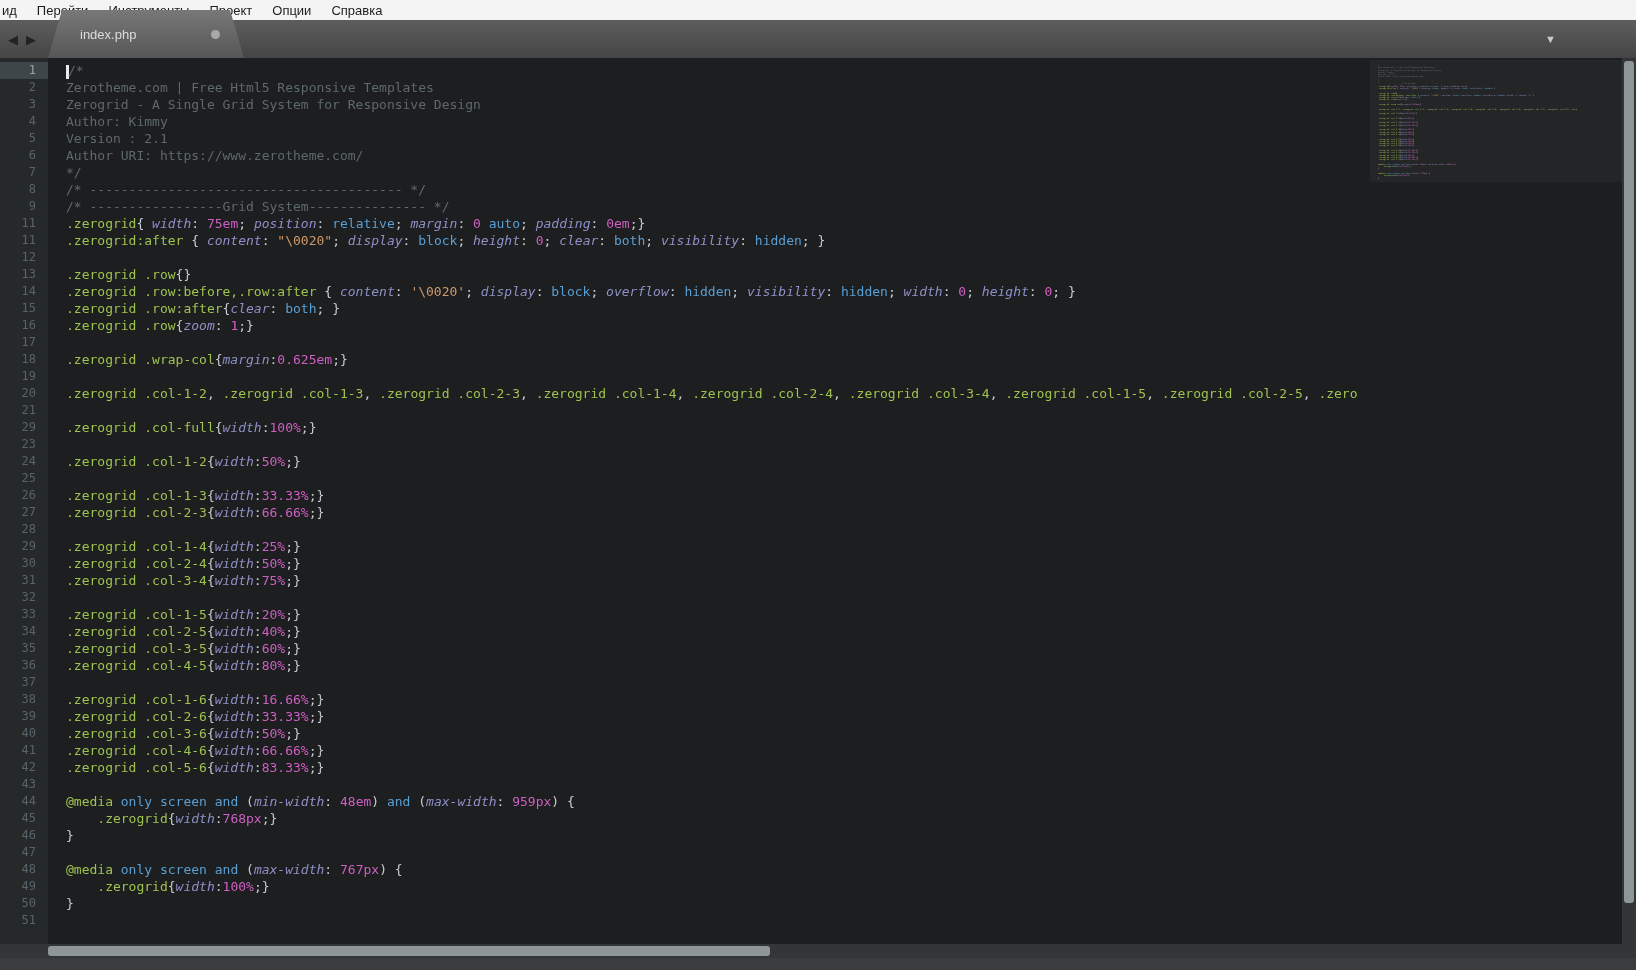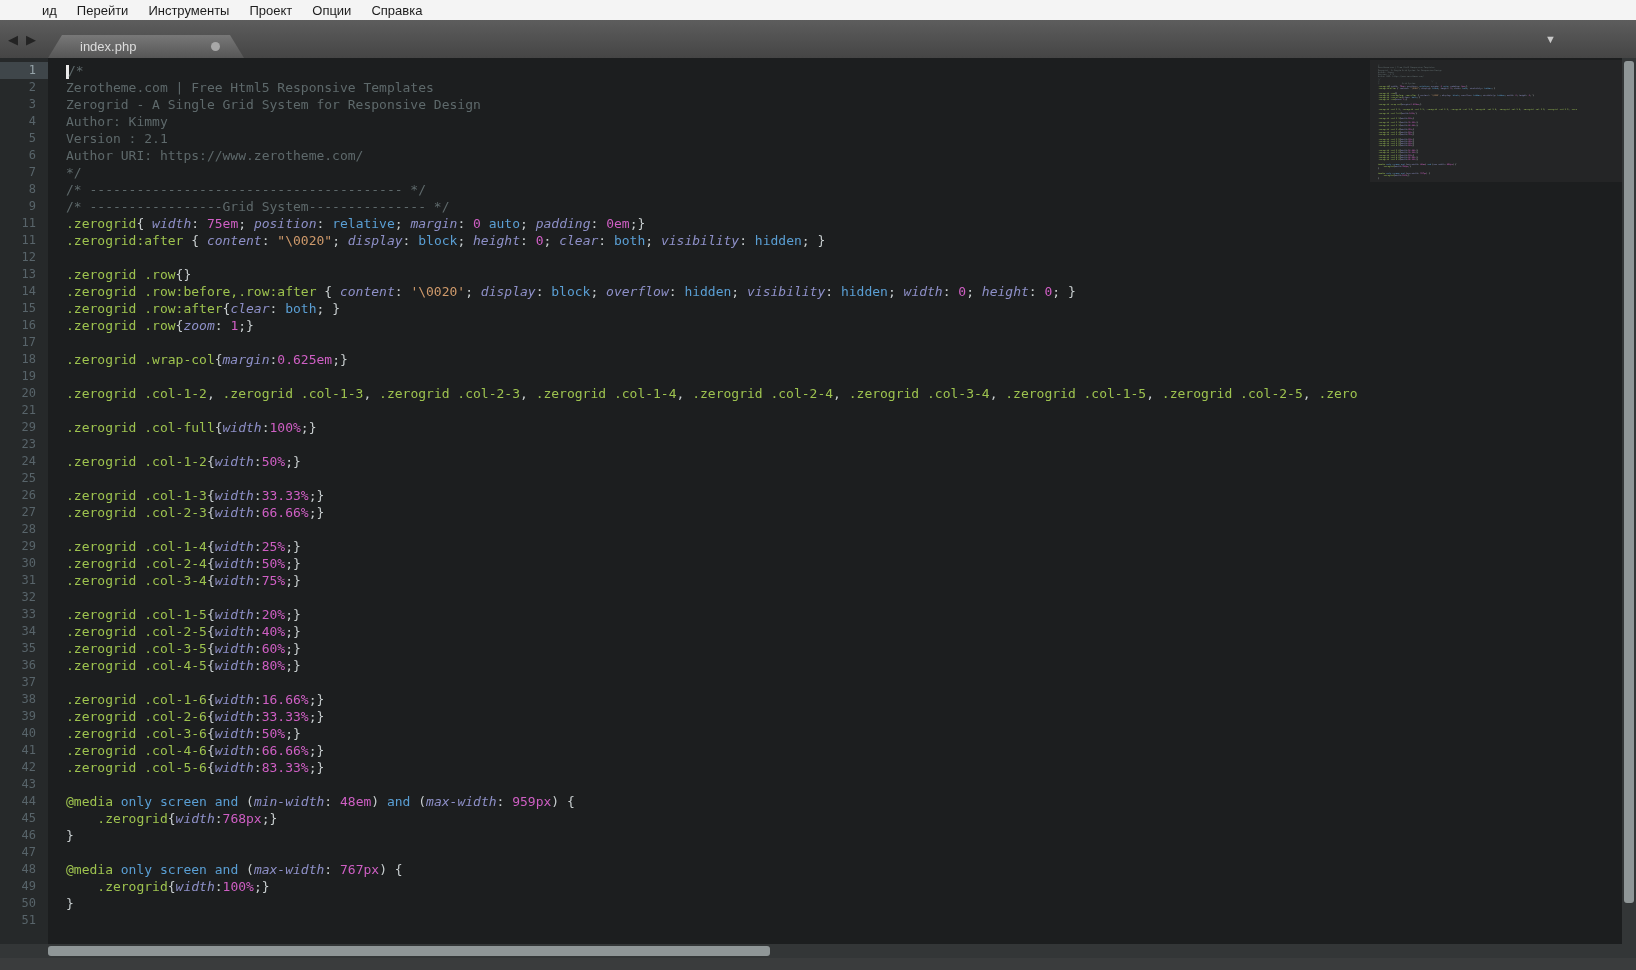--- a/index.html
+++ b/index.html
@@ -3,31 +3,31 @@
 <meta charset="utf-8">
 <style>
   * { margin:0; padding:0; box-sizing:border-box; }
   html,body { width:1636px; height:970px; overflow:hidden; }
   body { font-family:"Liberation Sans", sans-serif; background:#2a2c2d; }
 
   .app { position:relative; width:1636px; height:970px; background:var(--c-editor_bg,#1c1e1f); overflow:hidden; }
 
   
   .menubar { height:20px; background:var(--c-menubar_bg,#f4f4f4); display:flex; align-items:center;
-             font-size:13px; color:var(--c-menubar_text,#1d1d1d);padding-left:40px; }
+             font-size:13px; color:var(--c-menubar_text,#1d1d1d); }
   .menu-item { padding:0 10px; white-space:nowrap; }
   .menu-item:first-child { padding-left:2px; }
 
   
   .tabbar { height:38px; background:linear-gradient(var(--c-tabbar_top,#5d5d5d), var(--c-tabbar_bottom,#454545));
             display:flex; align-items:flex-end; position:relative; }
   .nav-arrows { display:flex; gap:8px; align-items:center; height:100%; padding:0 12px 0 8px;
                 color:#232323; font-size:13px; }
   .nav-btn { cursor:default; }
-  .tab { height:23px; display:flex; align-items:center; font-size:13px; color:var(--c-tab_text,#e4e4e4);
+  .tab { height:48px; display:flex; align-items:center; font-size:13px; color:var(--c-tab_text,#e4e4e4);
          clip-path: polygon(14px 0, calc(100% - 14px) 0, 100% 100%, 0 100%); padding:0 24px; }
   .tab.inactive { width:196px; background:linear-gradient(var(--c-tab_inactive_top,#787878), var(--c-tab_inactive_bottom,#565656)); color:#dcdcdc; }
   .tab.active { width:204px; background:var(--c-tab_active,#2c2e2f); color:#f2f2f2; }
   .tab-label { flex:1; text-align:left; padding-left:8px; white-space:nowrap; overflow:hidden; }
   .dot { width:9px; height:9px; border-radius:50%; background:#a8a8a8; flex:none; }
   .close { font-size:15px; color:#d8d8d8; line-height:1; flex:none; }
   .tab-list { position:absolute; right:80px; top:13px; font-size:11px; color:#c9c9c9; }
 
   
   .editor { position:absolute; top:58px; left:0; right:0; bottom:26px; display:flex;

